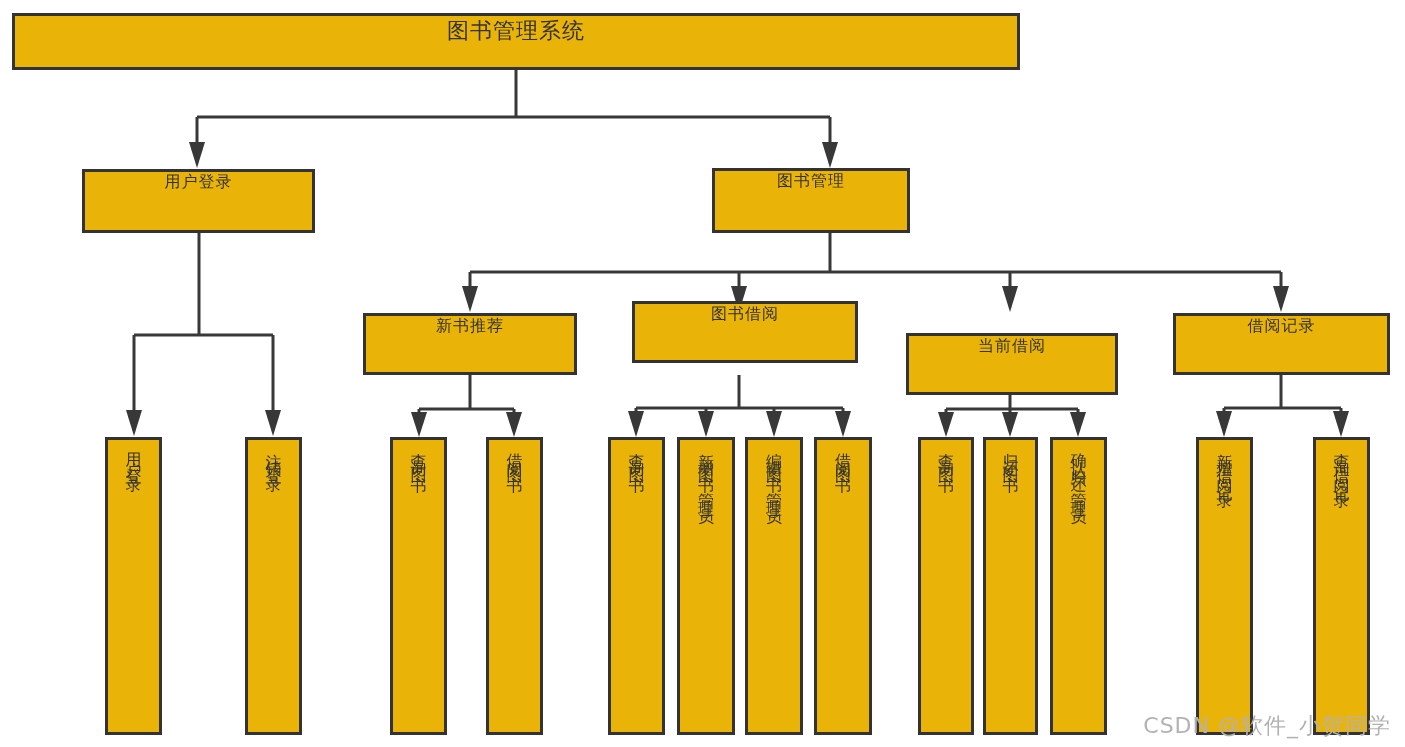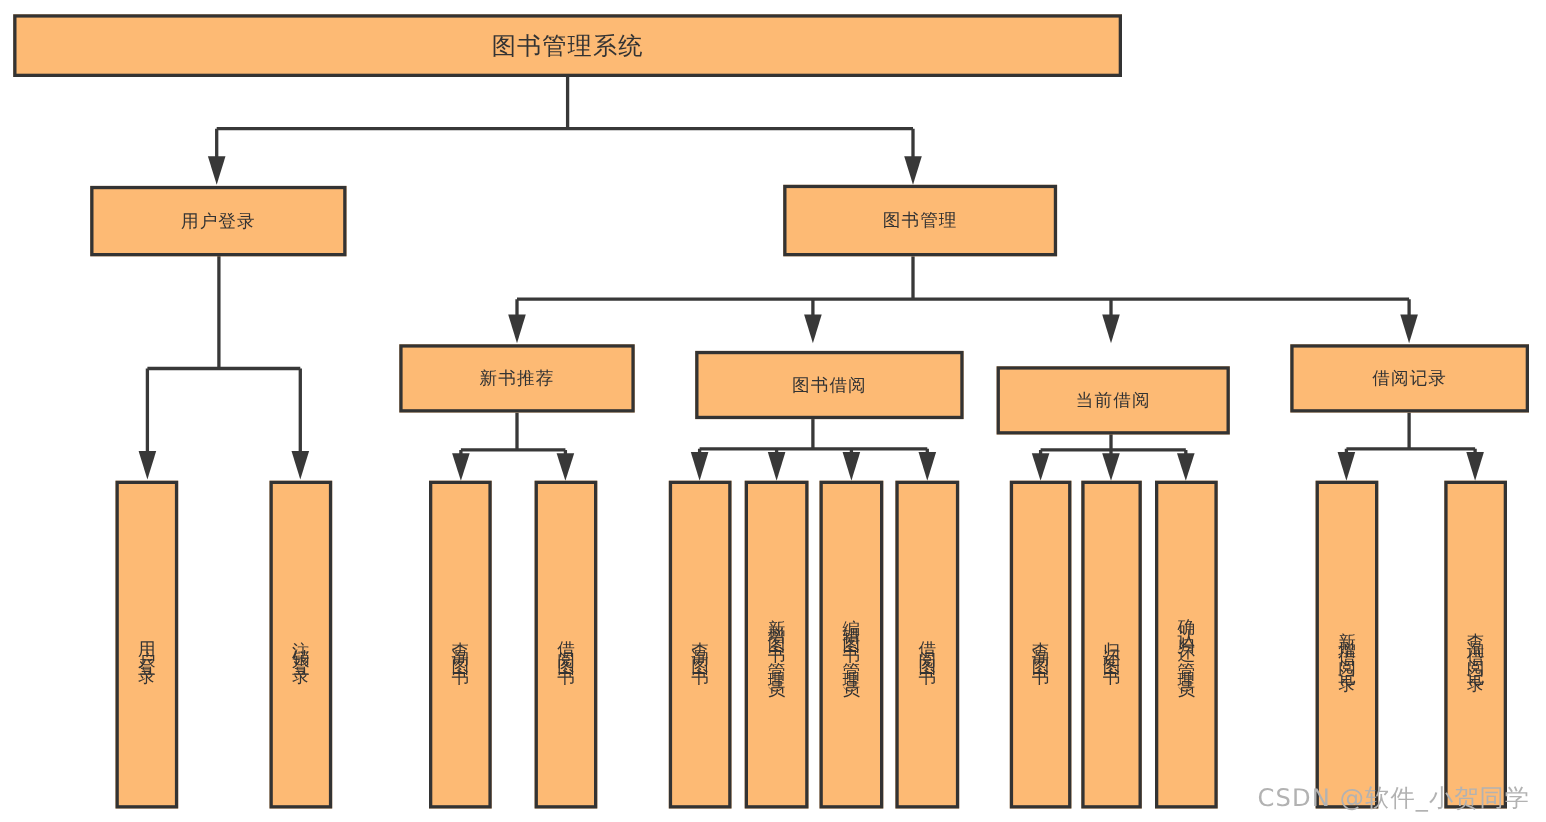--- a/index.html
+++ b/index.html
@@ -14,23 +14,23 @@
   .connectors {
     position: absolute;
     left: 0; top: 0;
     width: 1405px; height: 747px;
     pointer-events: none;
   }
   .node {
     position: absolute;
     box-sizing: border-box;
     border: 3px solid #333333;
-    background: #fdba74;
+    background: #eab308;
     display: flex;
-    align-items: center;
+    align-items: flex-start;
     justify-content: center;
     color: #333333;
   }
   .node .lbl {
     font-size: 16px;
     letter-spacing: 1px;
     white-space: nowrap;
   }
   .node.root .lbl { font-size: 22px; }
   .node.leaf .lbl {
@@ -89,28 +89,28 @@
     </g>
   </svg>
 
   <div class="node root" style="left:12px; top:13px; width:1008px; height:57px;">
     <span class="lbl">图书管理系统</span>
   </div>
 
   <div class="node" style="left:82px; top:169px; width:233px; height:64px;">
     <span class="lbl">用户登录</span>
   </div>
-  <div class="node" style="left:712px; top:168px; width:249px; height:65px;">
+  <div class="node" style="left:712px; top:168px; width:198px; height:65px;">
     <span class="lbl">图书管理</span>
   </div>
 
   <div class="node" style="left:363px; top:313px; width:214px; height:62px;">
     <span class="lbl">新书推荐</span>
   </div>
-  <div class="node" style="left:632px; top:319px; width:244px; height:62px;">
+  <div class="node" style="left:632px; top:301px; width:226px; height:62px;">
     <span class="lbl">图书借阅</span>
   </div>
   <div class="node" style="left:906px; top:313px; width:212px; height:62px;margin-top:20px;">
     <span class="lbl">当前借阅</span>
   </div>
   <div class="node" style="left:1173px; top:313px; width:217px; height:62px;">
     <span class="lbl">借阅记录</span>
   </div>
 
   <div class="node leaf" style="left:105px; top:437px; width:57px; height:298px;">

